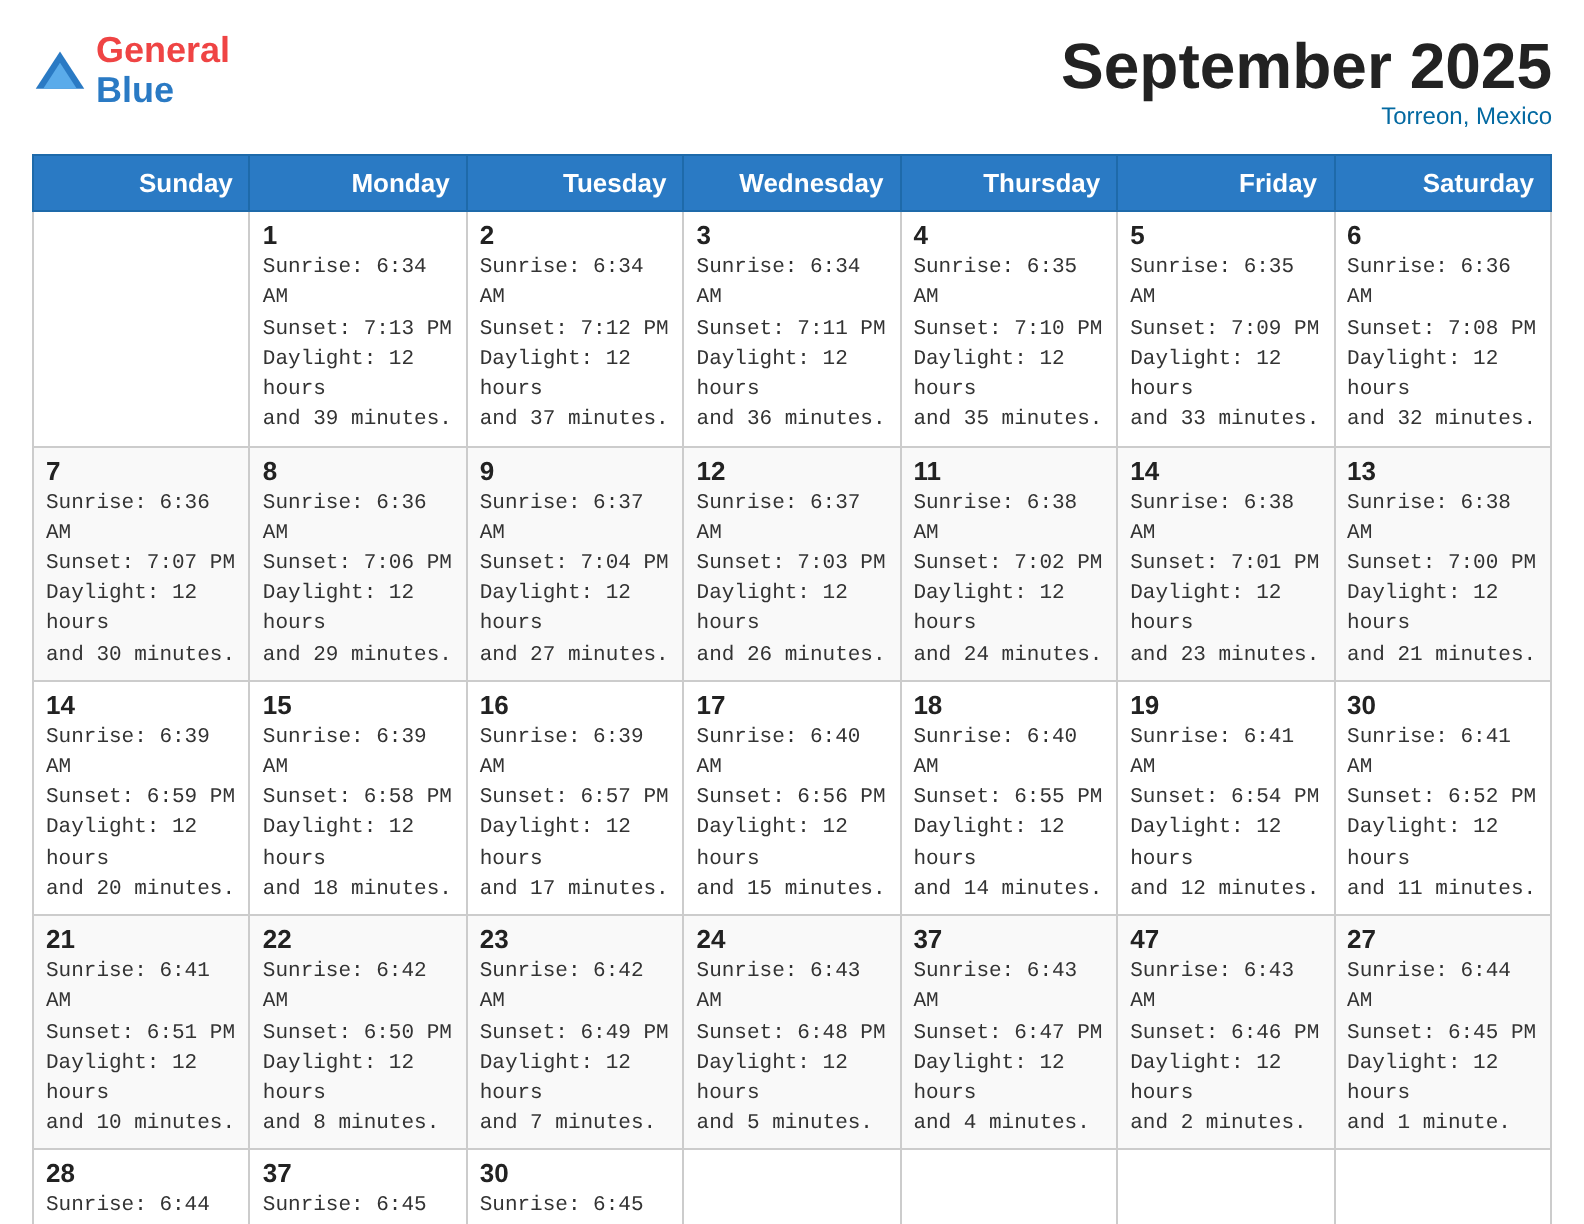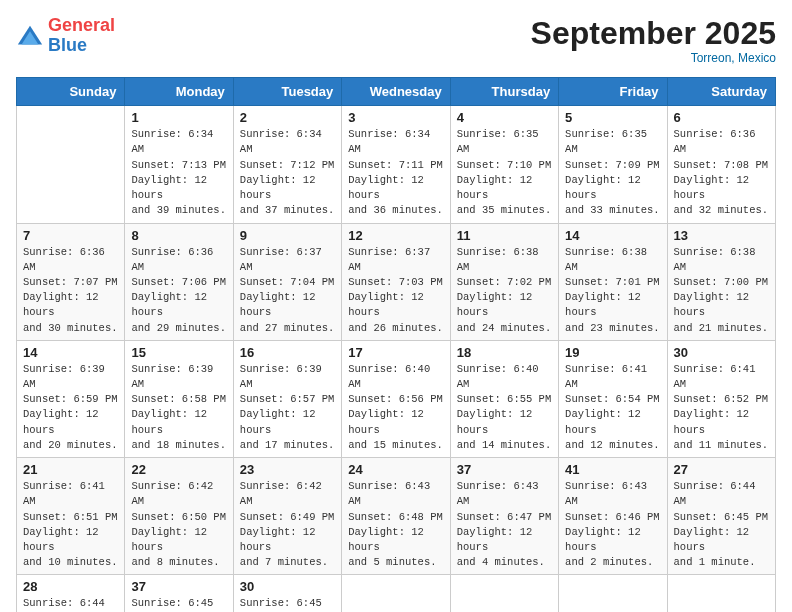--- a/index.html
+++ b/index.html
@@ -224,21 +224,21 @@
         </td>
         <td>
           <span class="day-number">24</span>
           <div class="day-info">Sunrise: 6:43 AM<br>Sunset: 6:48 PM<br>Daylight: 12 hours<br>and 5 minutes.</div>
         </td>
         <td>
           <span class="day-number">37</span>
           <div class="day-info">Sunrise: 6:43 AM<br>Sunset: 6:47 PM<br>Daylight: 12 hours<br>and 4 minutes.</div>
         </td>
         <td>
-          <span class="day-number">41</span>
+          <span class="day-number">47</span>
           <div class="day-info">Sunrise: 6:43 AM<br>Sunset: 6:46 PM<br>Daylight: 12 hours<br>and 2 minutes.</div>
         </td>
         <td>
           <span class="day-number">27</span>
           <div class="day-info">Sunrise: 6:44 AM<br>Sunset: 6:45 PM<br>Daylight: 12 hours<br>and 1 minute.</div>
         </td>
       </tr>
       <tr>
         <td>
           <span class="day-number">28</span>

